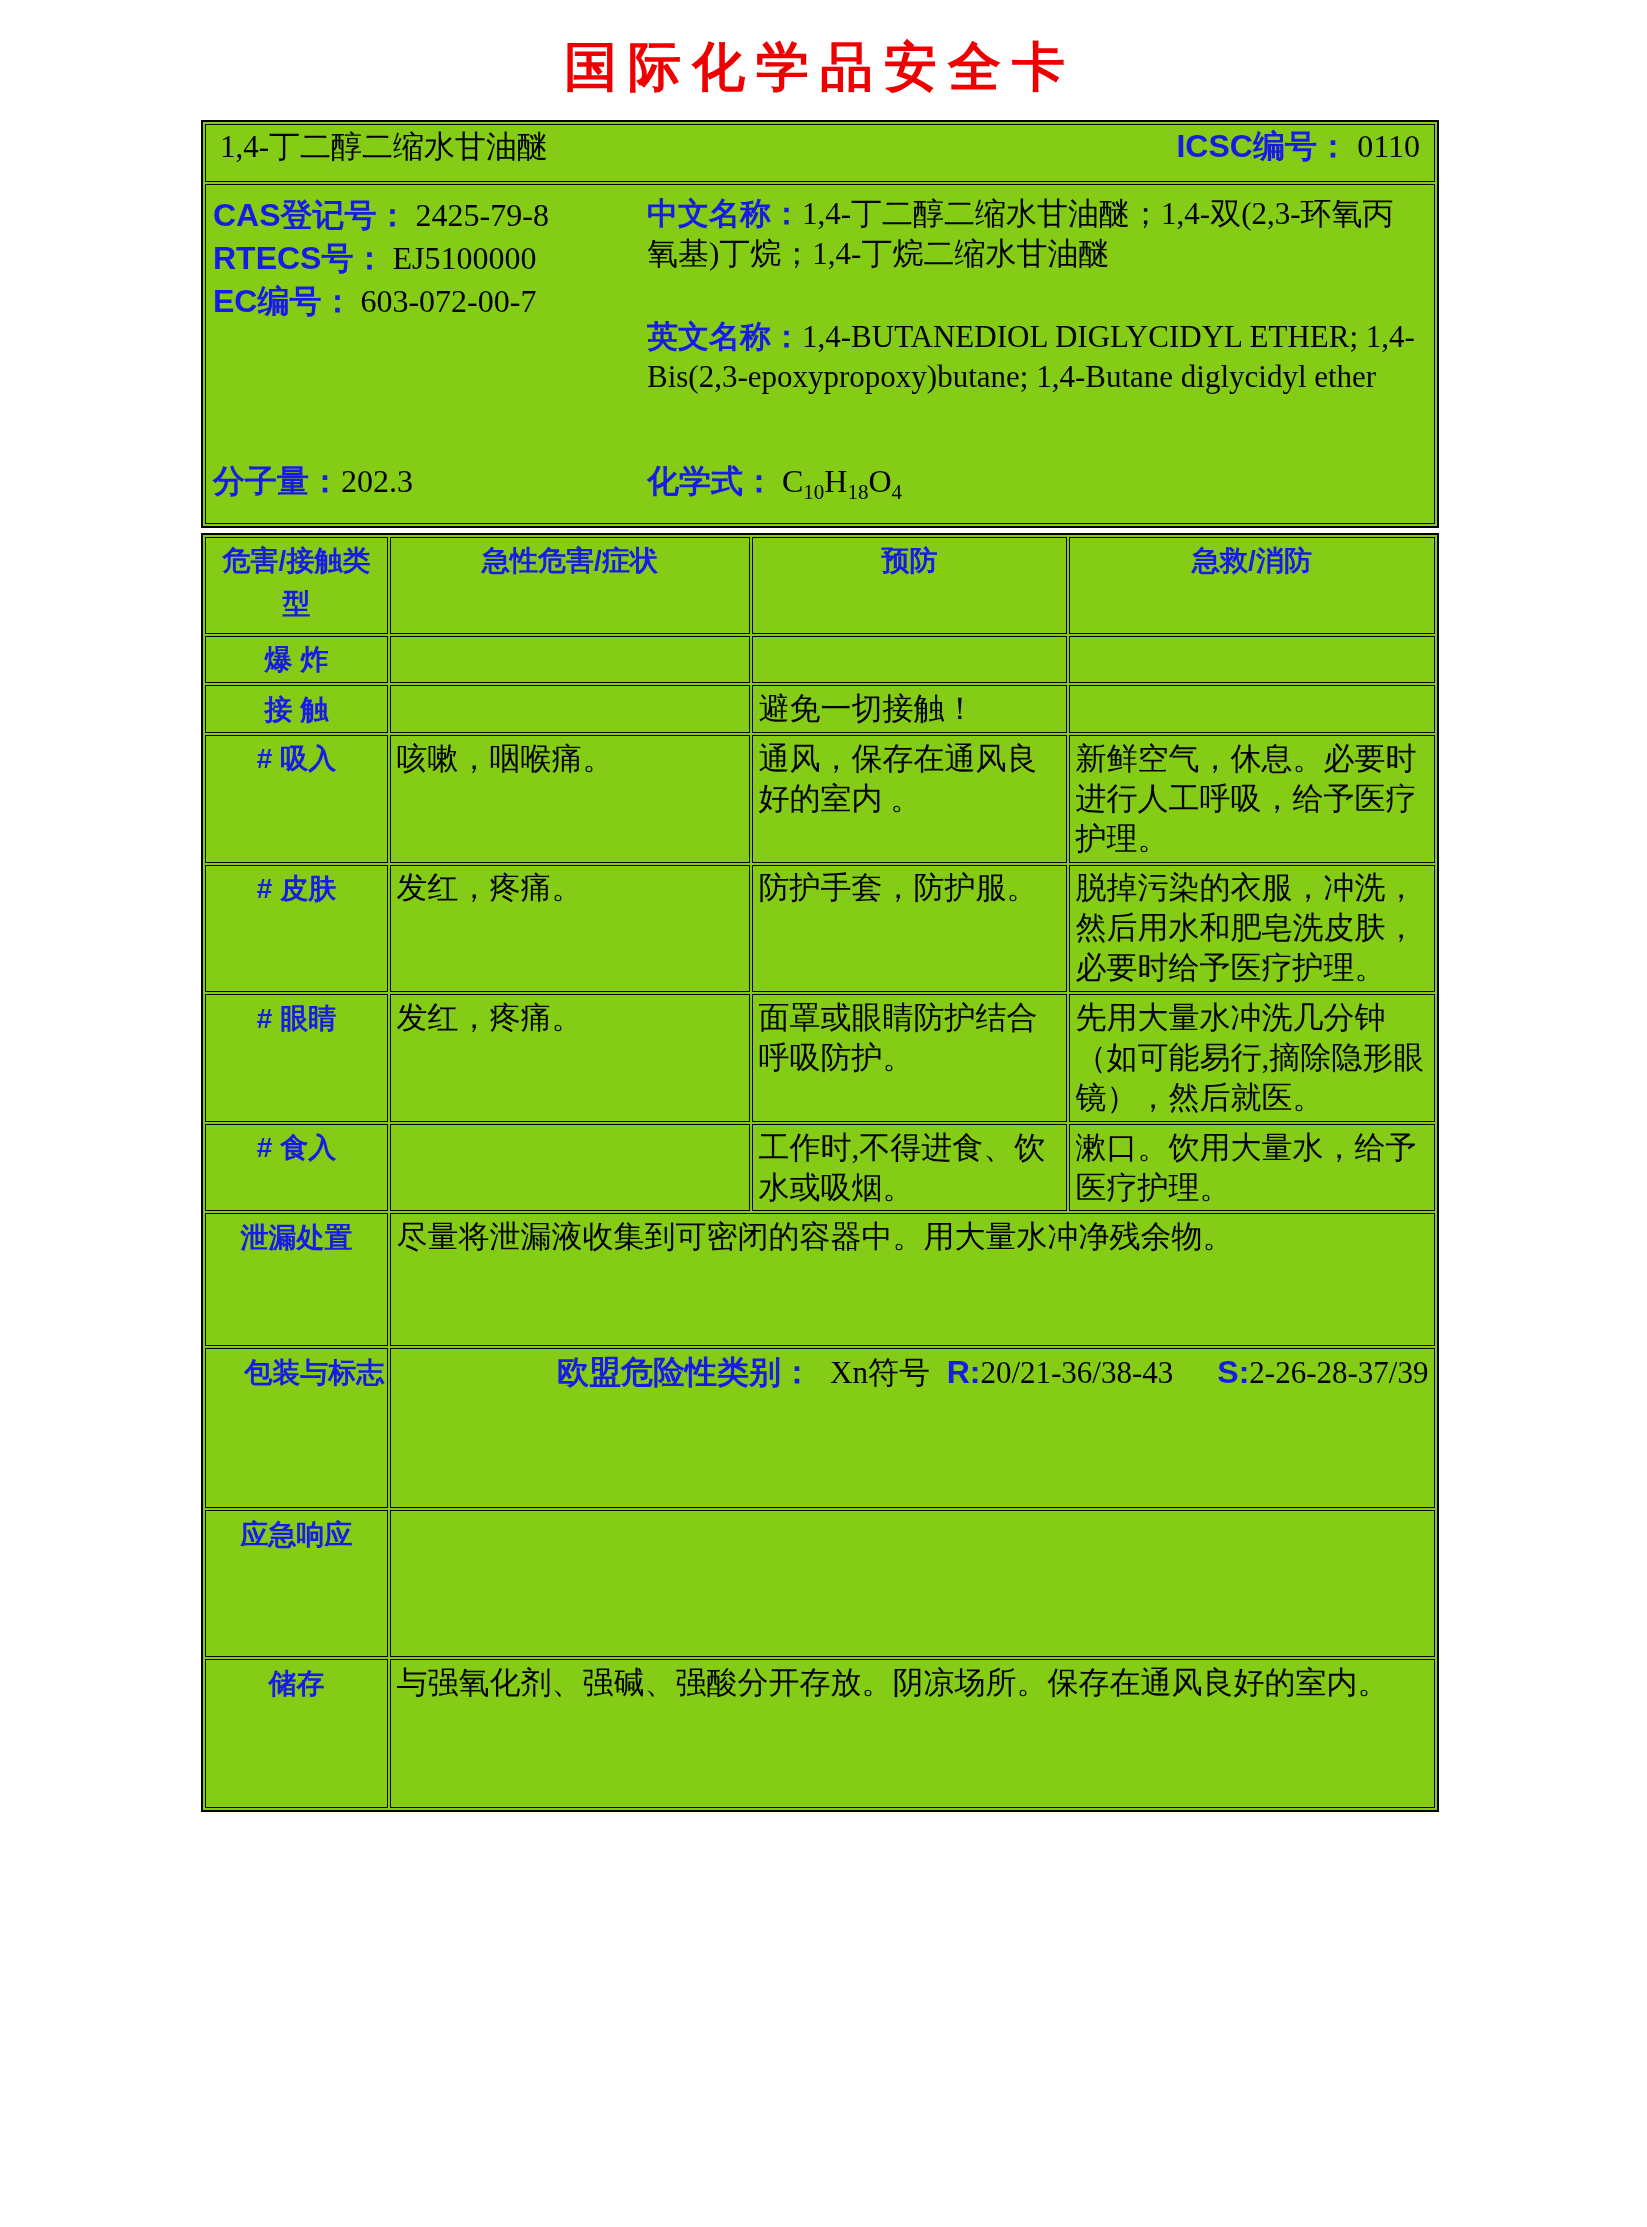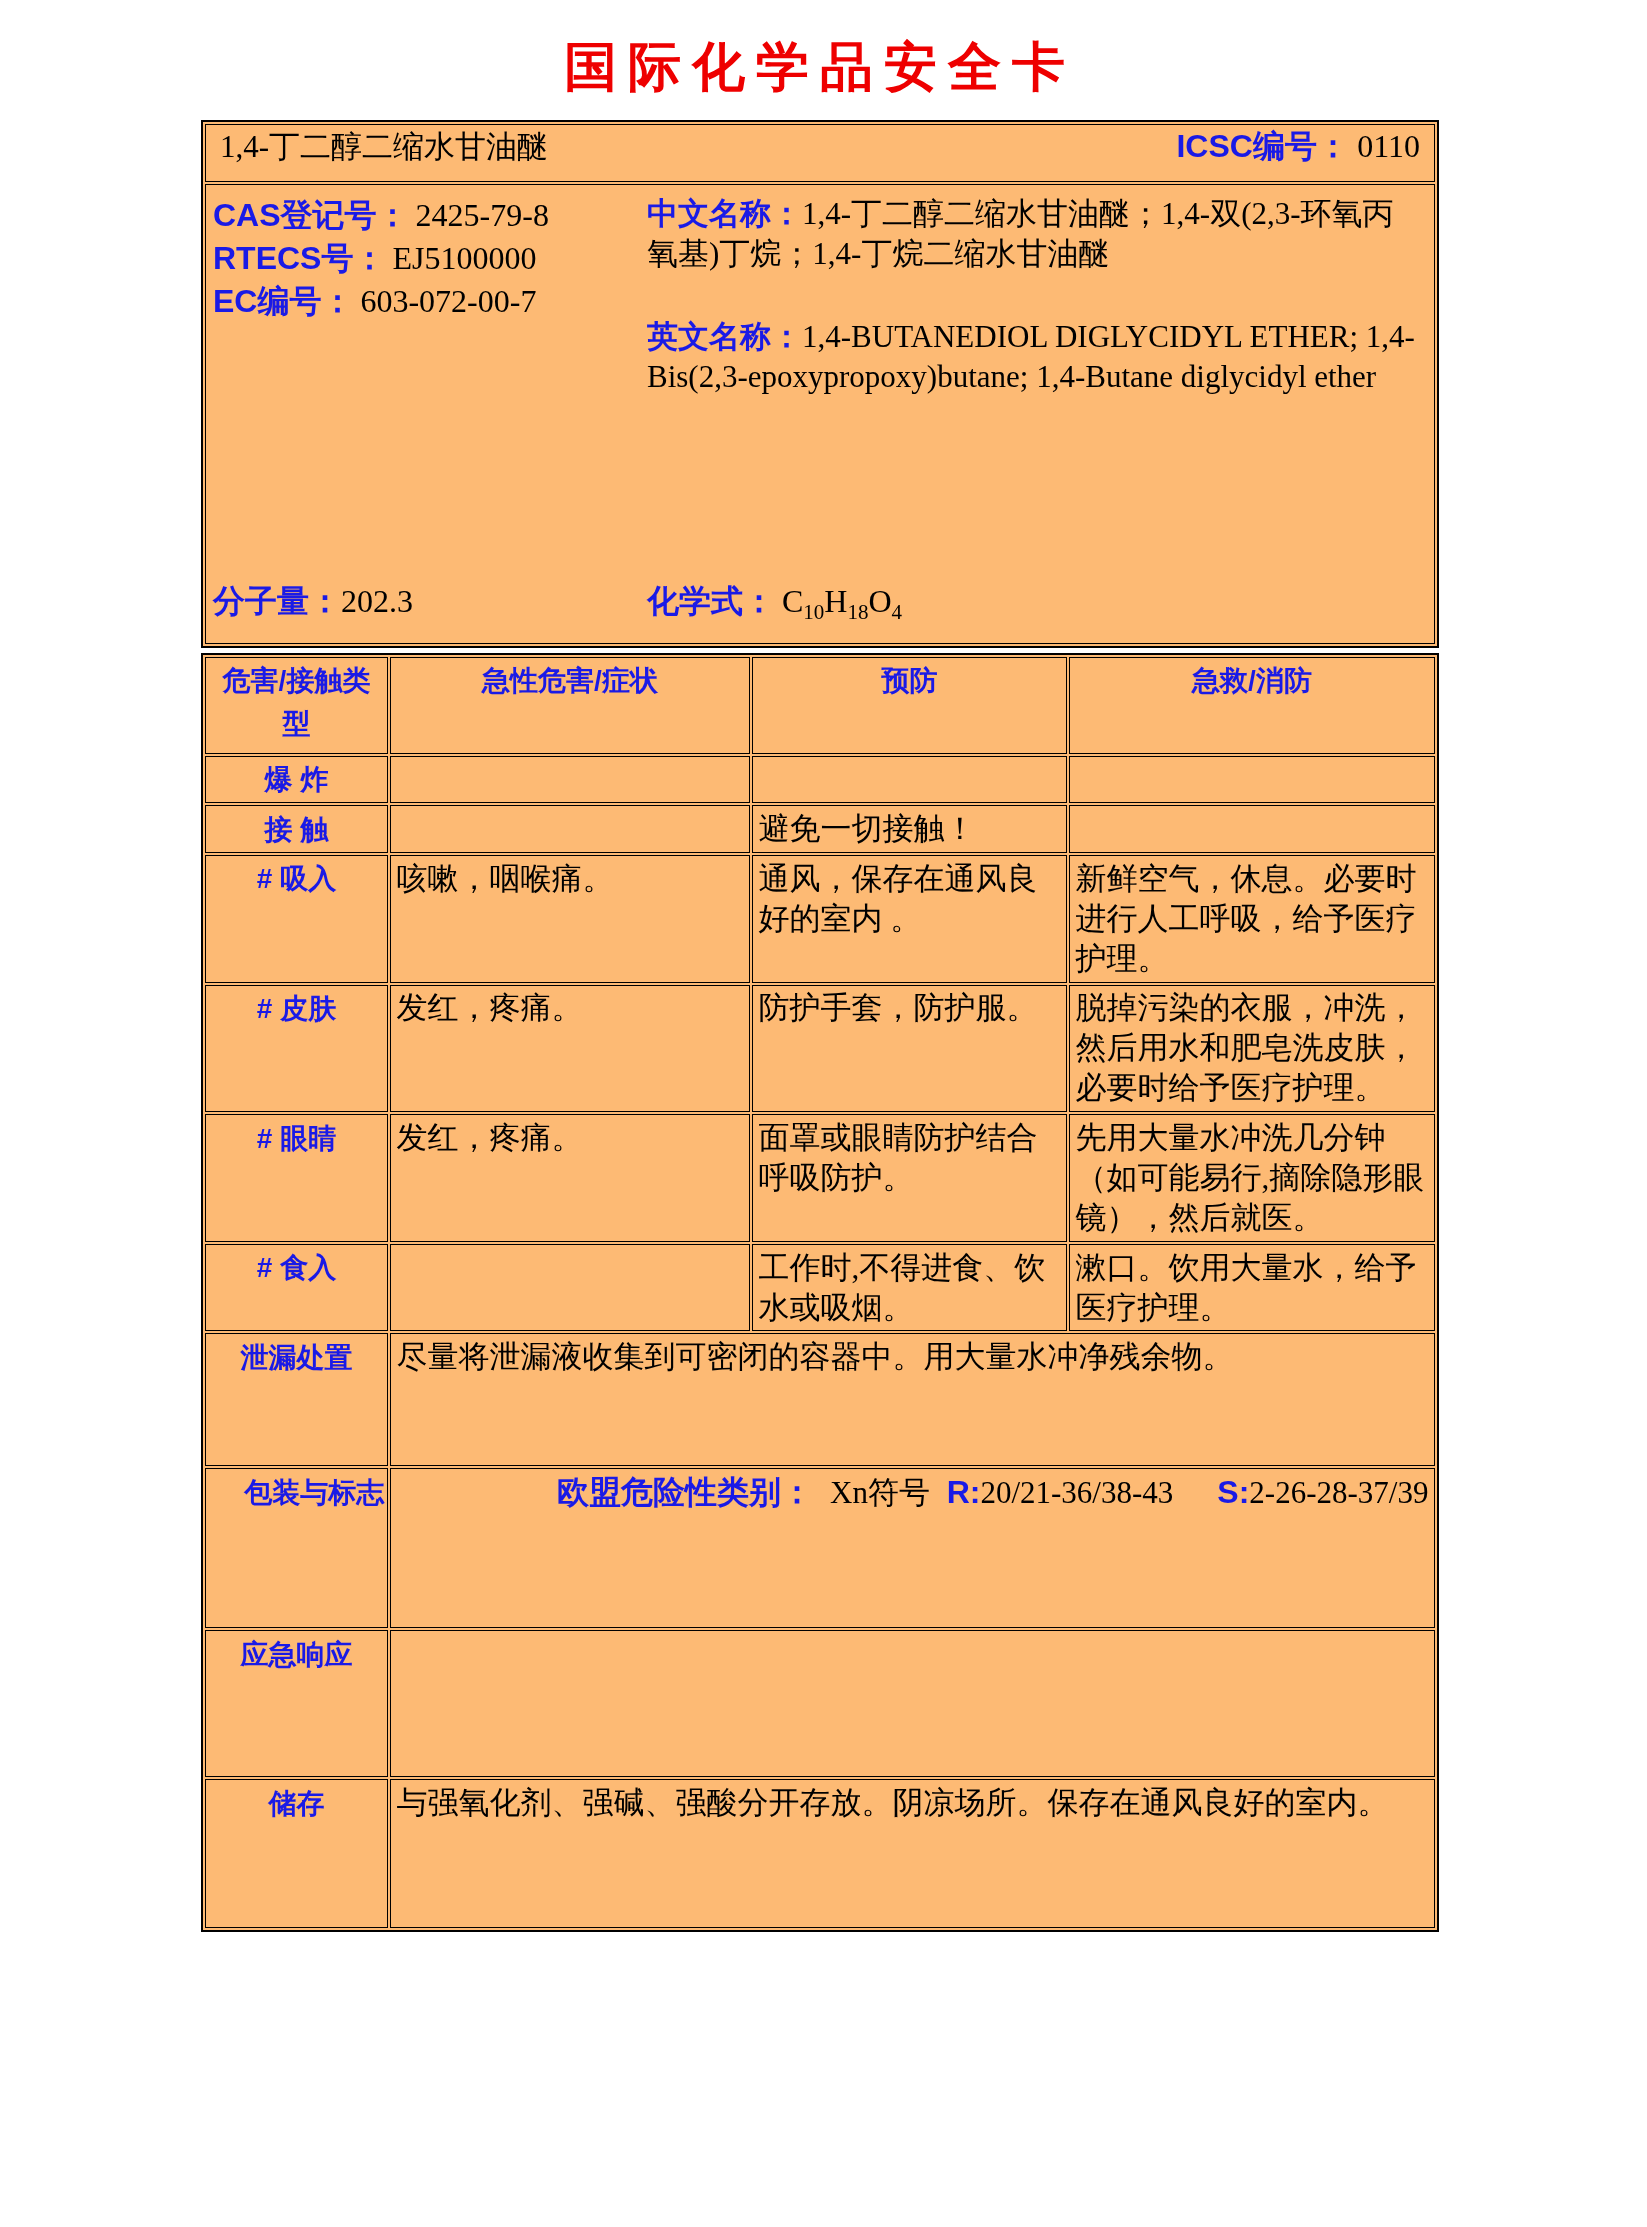--- a/index.html
+++ b/index.html
@@ -23,40 +23,40 @@
     color: #ee0000;
     margin: 0 0 25px 0;
   }
 
   table.tbl {
     width: 1238px;
     table-layout: fixed;
     border-collapse: separate;
     border-spacing: 2.1px;
     border: 2.8px solid #000;
-    background: #fdba74;
+    background: #84cc16;
     box-sizing: border-box;
   }
   table.tbl td { border: 1.4px solid #000; vertical-align: top; box-sizing: border-box; }
 
   .lbl {
     color: #1a1ae6;
     font-family: "Liberation Sans", "DejaVu Sans", sans-serif;
     font-weight: bold;
   }
   .val { color: #000; }
 
   
   td.head-row { height: 58px; padding: 0 14px; vertical-align: middle; }
   .head-flex { display: flex; justify-content: space-between; align-items: center; }
   .chem-name { font-size: 31px; }
   .icsc-field { font-size: 32px; white-space: nowrap; }
   .icsc-field .val { margin-left: 8.3px; }
 
-  td.info-cell { height: 460px; padding: 9.7px 7px 7px 7px; }
+  td.info-cell { height: 340px; padding: 9.7px 7px 7px 7px; }
   .info-flex { display: flex; flex-direction: column; height: 100%; justify-content: space-between; }
   .info-top { display: flex; }
   .info-left { width: 434px; flex: none; }
   .info-right { flex: 1; padding-right: 5.6px; }
   .info-line { font-size: 32px; line-height: 43px; white-space: nowrap; }
   .info-line .val { margin-left: 7px; }
   .name-p { margin: 0; font-size: 31px; line-height: 40px; }
   .name-p.zh { margin-bottom: 43px; }
   .info-bottom { display: flex; font-size: 32px; line-height: 40px; padding-bottom: 2.8px; }
   .info-bottom .cellL { width: 434px; flex: none; }

